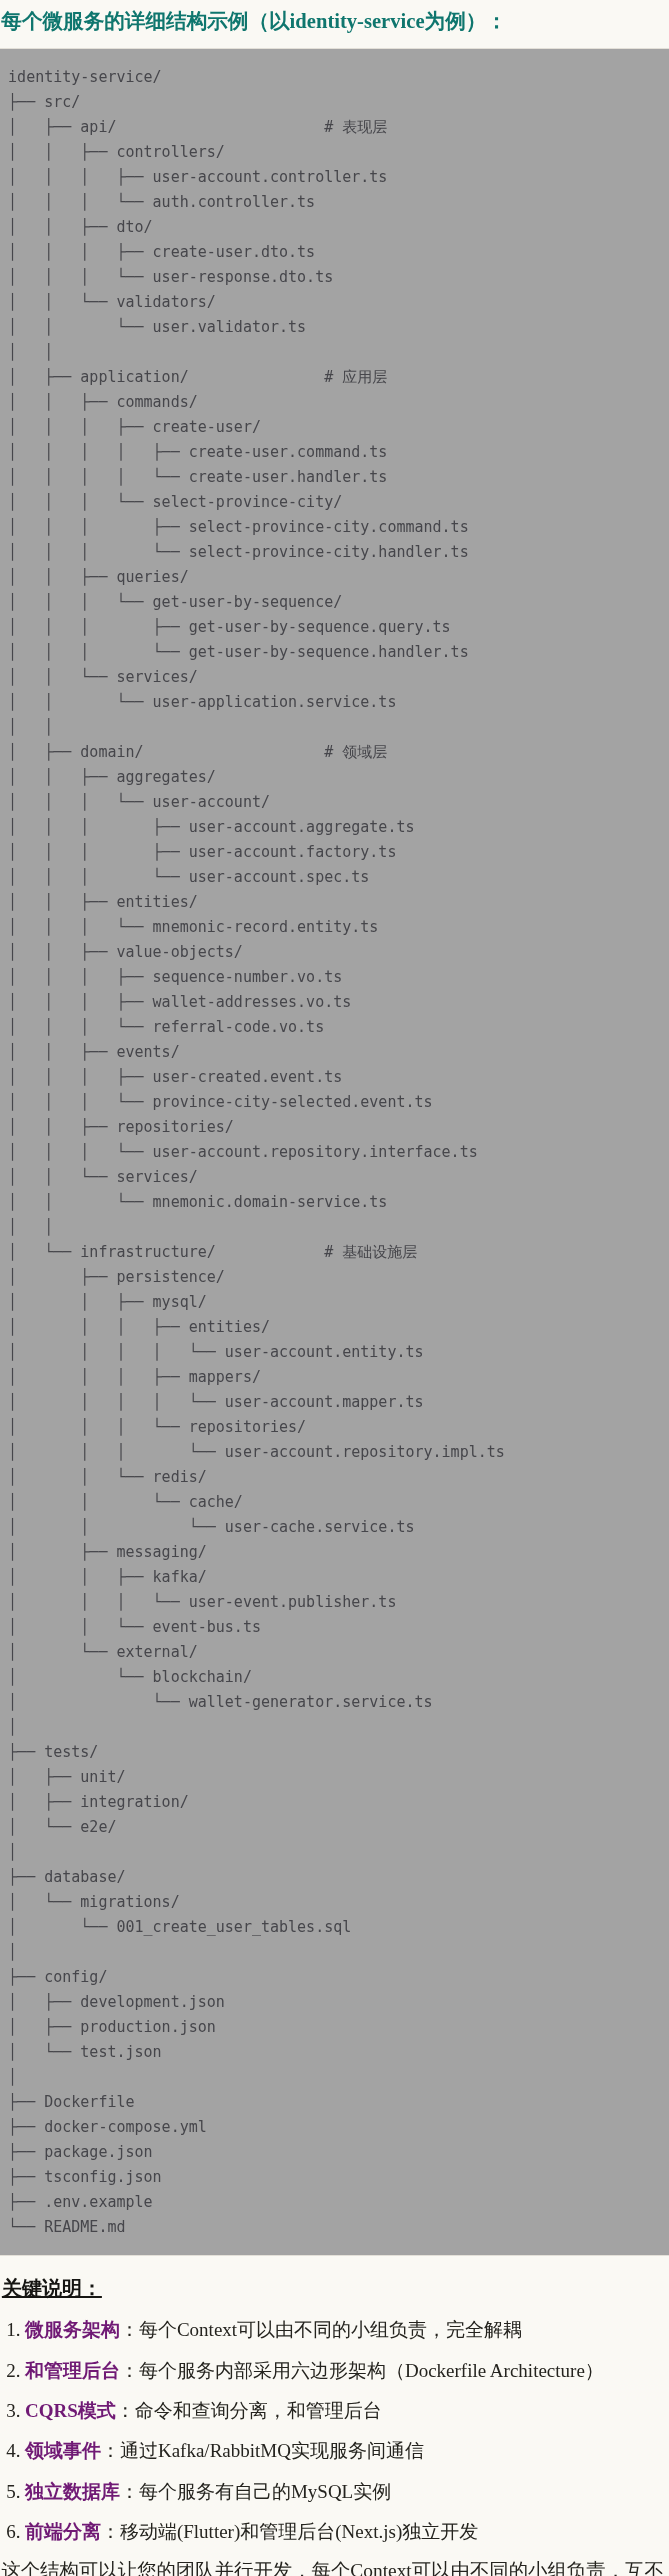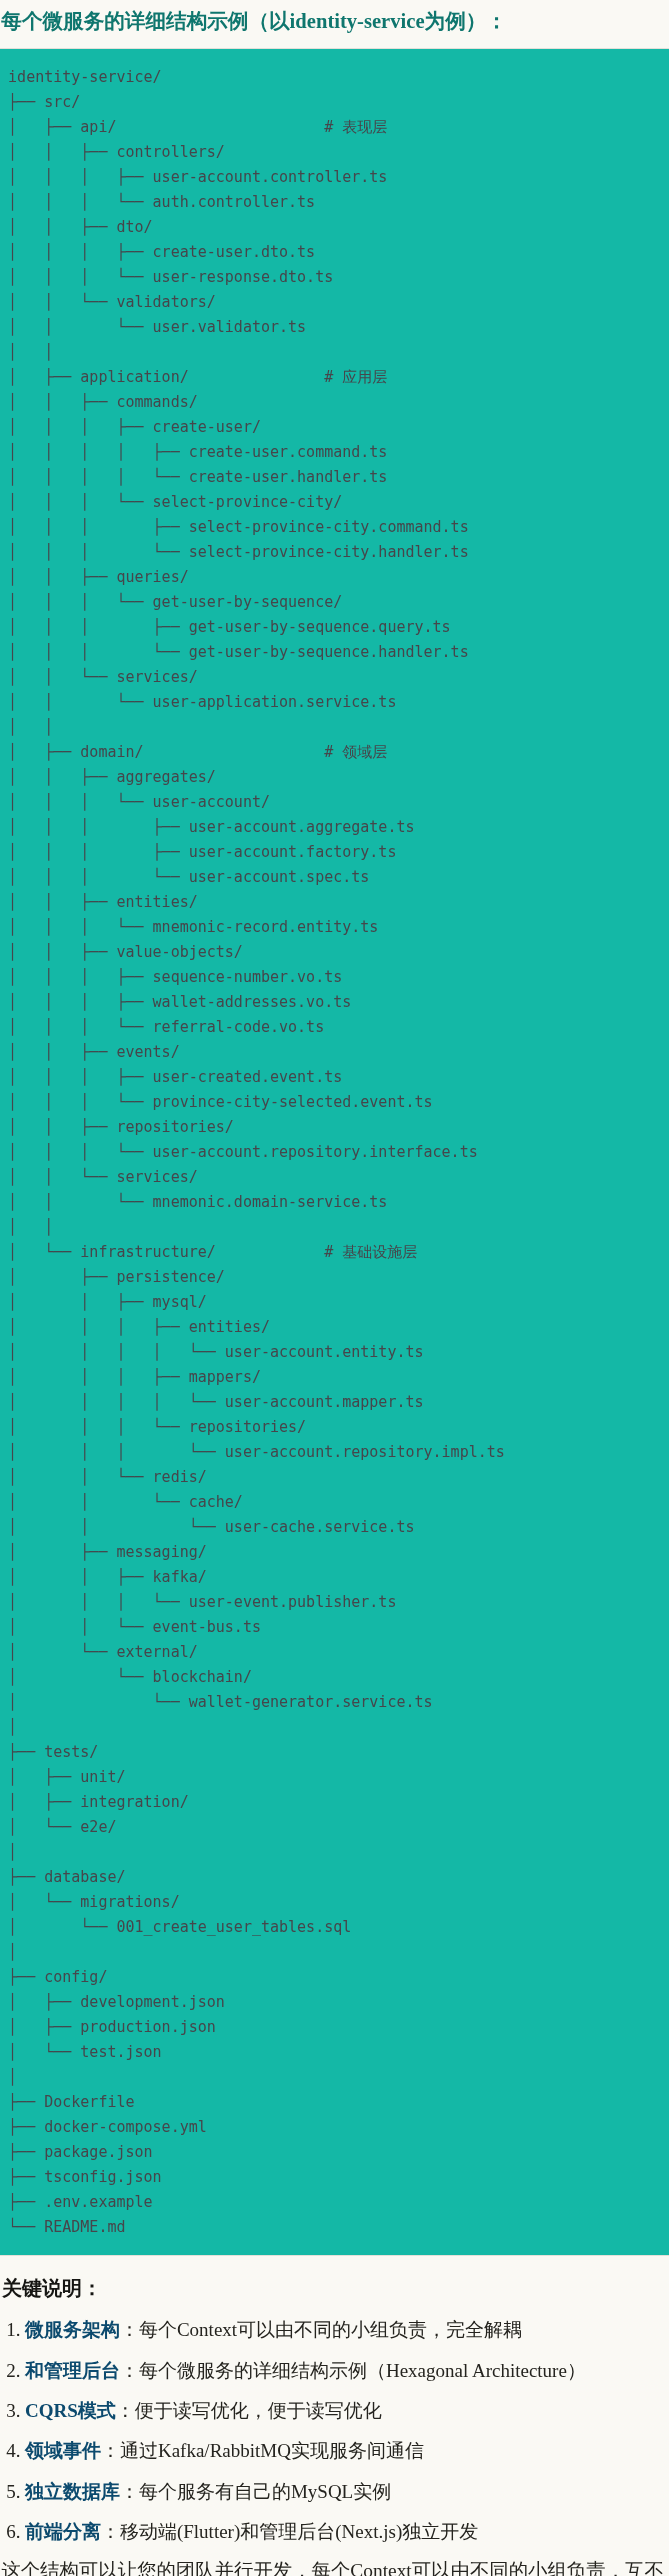--- a/index.html
+++ b/index.html
@@ -21,45 +21,46 @@
     font-size: 20.6px;
     line-height: 25px;
     font-weight: 700;
     color: #0f766e;
     letter-spacing: 0;
   }
   pre.tree {
     margin: 13.8px 0 0 0;
     border-top: 0.6px solid #E3E0D8;
     border-bottom: 0.6px solid #E3E0D8;
-    background: #14b8a6;
+    background: #a3a3a3;
     padding: 16.3px 8.1px 15px 8.1px;
     font-family: "DejaVu Sans Mono", monospace;
     font-size: 15px;
     line-height: 25px;
     color: #46464B;
     white-space: pre;
     overflow: hidden;
   }
   h2.notes-heading {
     margin: 20px 0 17.5px 1.9px;
     font-size: 20px;
     line-height: 25px;
     font-weight: 700;
     color: #161613;
+    text-decoration: underline;
   }
   .note {
     margin: 0 0 16.3px 6.3px;
     font-size: 19px;
     line-height: 24px;
     color: #25241F;
   }
   .note:last-of-type { margin-bottom: 15px; }
   .note .num { margin-right: 4.4px; }
-  .note .term { font-weight: 700; color: #0c4a6e; text-align: center; }
+  .note .term { font-weight: 700; color: #701a75; text-align: center; }
   p.closing {
     margin: 10.6px 0 0 1.3px;
     font-size: 19.4px;
     line-height: 24px;
     color: #25241F;
   }
 </style>
 </head>
 <body>
 
@@ -151,23 +152,23 @@
 ├── package.json
 ├── tsconfig.json
 ├── .env.example
 └── README.md</pre>
 
 <section>
   <h2 class="notes-heading">关键说明：</h2>
 
   <div class="note"><span class="num">1.</span><strong class="term">微服务架构</strong><span>：每个Context可以由不同的小组负责，完全解耦</span></div>
 
-  <div class="note"><span class="num">2.</span><strong class="term">和管理后台</strong><span>：每个微服务的详细结构示例（Hexagonal Architecture）</span></div>
+  <div class="note"><span class="num">2.</span><strong class="term">和管理后台</strong><span>：每个服务内部采用六边形架构（Dockerfile Architecture）</span></div>
 
-  <div class="note"><span class="num">3.</span><strong class="term">CQRS模式</strong><span>：便于读写优化，便于读写优化</span></div>
+  <div class="note"><span class="num">3.</span><strong class="term">CQRS模式</strong><span>：命令和查询分离，和管理后台</span></div>
 
   <div class="note"><span class="num">4.</span><strong class="term">领域事件</strong><span>：通过Kafka/RabbitMQ实现服务间通信</span></div>
 
   <div class="note"><span class="num">5.</span><strong class="term">独立数据库</strong><span>：每个服务有自己的MySQL实例</span></div>
 
   <div class="note"><span class="num">6.</span><strong class="term">前端分离</strong><span>：移动端(Flutter)和管理后台(Next.js)独立开发</span></div>
 
   <p class="closing">这个结构可以让您的团队并行开发，每个Context可以由不同的小组负责，互不干扰。</p>
 </section>
 

